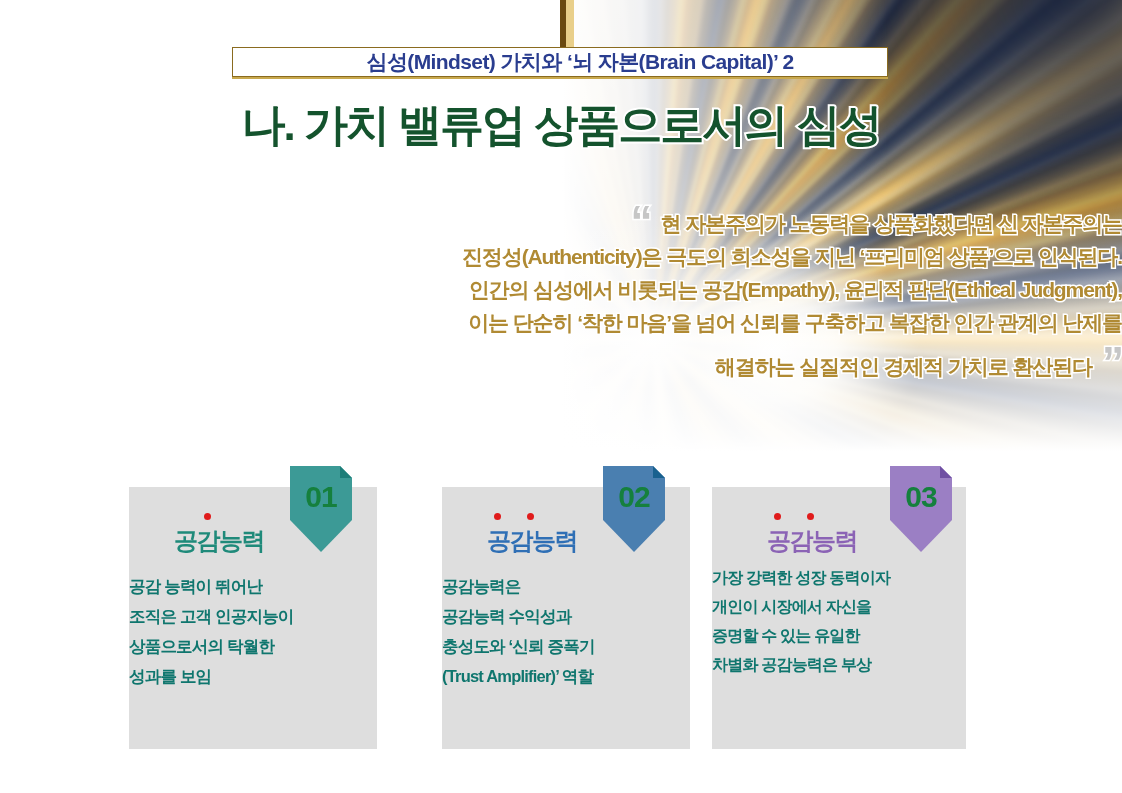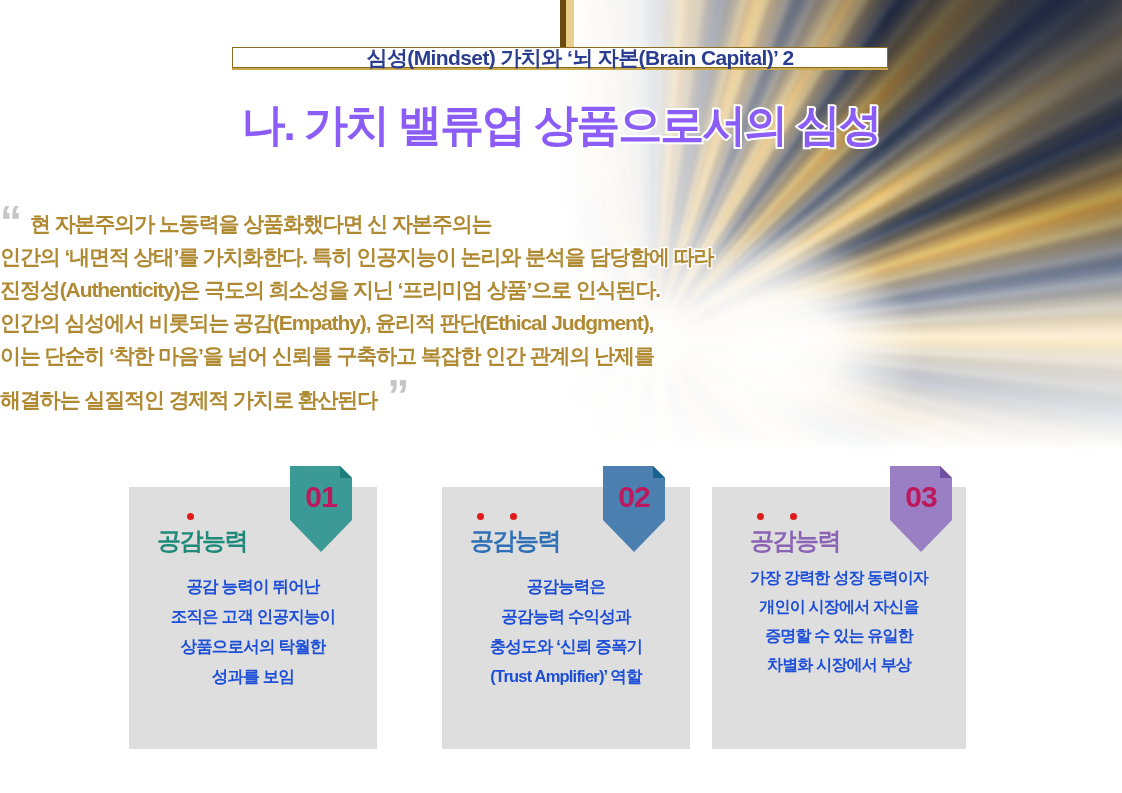--- a/index.html
+++ b/index.html
@@ -61,47 +61,47 @@
   }
 
   
   .top-bar{
     position:absolute;left:560px;top:0;width:14px;height:47px;
     background:linear-gradient(to right,#6b4a10 0%,#6b4a10 45%,#e9cf8a 46%,#e9cf8a 100%);
   }
 
   
   .kicker{
-    position:absolute;left:232px;top:47px;width:656px;height:21px;
+    position:absolute;left:232px;top:47px;width:656px;height:30px;
     background:#ffffff;
     border:1px solid #8a6b1f;
     box-shadow:0 2px 0 0 #c9a94e;
     display:flex;align-items:center;justify-content:center;
     box-sizing:border-box;
     padding-left:40px;
   }
   .kicker-text{
     font-size:21px;font-weight:700;color:#2a3d8f;letter-spacing:-.6px;
     white-space:nowrap;
   }
 
   
   .heading{
     position:absolute;left:0;right:0;top:96px;text-align:center;
     font-size:44px;font-weight:900;letter-spacing:-2px;
-    color:#8b5cf6;
+    color:#14532d;
     -webkit-text-stroke:4px #ffffff;
     paint-order:stroke fill;
     text-shadow:0 0 2px #fff,0 0 2px #fff;
   }
 
   
   .quote{
     position:absolute;left:0;right:0;top:196px;
-    text-align:left;
+    text-align:right;
   }
   .qmark{
     display:inline-block;color:#c6c6c6;font-size:44px;font-weight:900;
     line-height:1;vertical-align:-2px;letter-spacing:-2px;
     font-family:"Liberation Sans",sans-serif;
   }
   .qmark.open{margin-right:10px;transform:translateY(4px);}
   .qmark.close{margin-left:10px;transform:translateY(2px);}
   .qline{
     font-size:21px;font-weight:900;letter-spacing:-1.1px;
@@ -123,38 +123,38 @@
 
   .ribbon{
     position:absolute;top:-25px;width:62px;height:90px;
   }
   .card.c1 .ribbon{left:161px;}
   .card.c2 .ribbon{left:161px;}
   .card.c3 .ribbon{left:178px;}
   .ribbon svg{display:block;overflow:visible;}
   .ribbon .num{
     position:absolute;left:0;top:18px;width:62px;text-align:center;
-    font-size:30px;font-weight:900;color:#be185d;letter-spacing:-1px;
+    font-size:30px;font-weight:900;color:#15803d;letter-spacing:-1px;
     font-family:"Liberation Sans",sans-serif;
   }
 
   .card-head{
-    position:absolute;top:38px;left:0;width:100%;text-align:center;
+    position:absolute;top:38px;left:17px;width:100%;text-align:center;
     font-size:24px;font-weight:900;letter-spacing:-1.5px;
   }
   .card.c1 .card-head{text-align:left;padding-left:28px;width:auto;}
   .card.c2 .card-head{text-align:left;padding-left:28px;width:auto;}
   .card.c3 .card-head{text-align:left;padding-left:38px;width:auto;}
   .dots{position:absolute;top:-12px;left:0;width:100%;}
   .dot{
     position:absolute;width:7px;height:7px;border-radius:50%;background:#e01b1b;
   }
   .card-body{
     position:absolute;top:84px;left:0;width:100%;
-    text-align:center;font-size:16.5px;font-weight:700;color:#1d4ed8;
+    font-size:16.5px;font-weight:700;color:#0f766e;
     line-height:30px;letter-spacing:-.8px;
   }
   .card.c3 .card-body{top:76px;font-size:16px;line-height:29px;}
 </style>
 </head>
 <body>
 
 <div class="slide">
 
   <div class="bg-art">
@@ -171,21 +171,20 @@
   <div class="kicker">
     <span class="kicker-text">심성(Mindset) 가치와 ‘뇌 자본(Brain Capital)’ 2</span>
   </div>
 
   <div class="heading">나. 가치 밸류업 상품으로서의 심성</div>
 
   <div class="quote">
     <div class="qline">
       <span class="qmark open">“</span><span>현 자본주의가 노동력을 상품화했다면 신 자본주의는</span>
     </div>
-    <div class="qline">인간의 ‘내면적 상태’를 가치화한다. 특히 인공지능이 논리와 분석을 담당함에 따라</div>
     <div class="qline">진정성(Authenticity)은 극도의 희소성을 지닌 ‘프리미엄 상품’으로 인식된다.</div>
     <div class="qline">인간의 심성에서 비롯되는 공감(Empathy), 윤리적 판단(Ethical Judgment),</div>
     <div class="qline">이는 단순히 ‘착한 마음’을 넘어 신뢰를 구축하고 복잡한 인간 관계의 난제를</div>
     <div class="qline">
       <span>해결하는 실질적인 경제적 가치로 환산된다</span><span class="qmark close">”</span>
     </div>
   </div>
 
   <div class="cards">
 
@@ -252,18 +251,18 @@
             <span class="dot" style="left:7px;"></span>
             <span class="dot" style="left:40px;"></span>
           </span>
           <span>공감능력</span>
         </span>
       </div>
       <div class="card-body">
         <div>가장 강력한 성장 동력이자</div>
         <div>개인이 시장에서 자신을</div>
         <div>증명할 수 있는 유일한</div>
-        <div>차별화 시장에서 부상</div>
+        <div>차별화 공감능력은 부상</div>
       </div>
     </div>
 
   </div>
 </div>
 
 </body></html>

